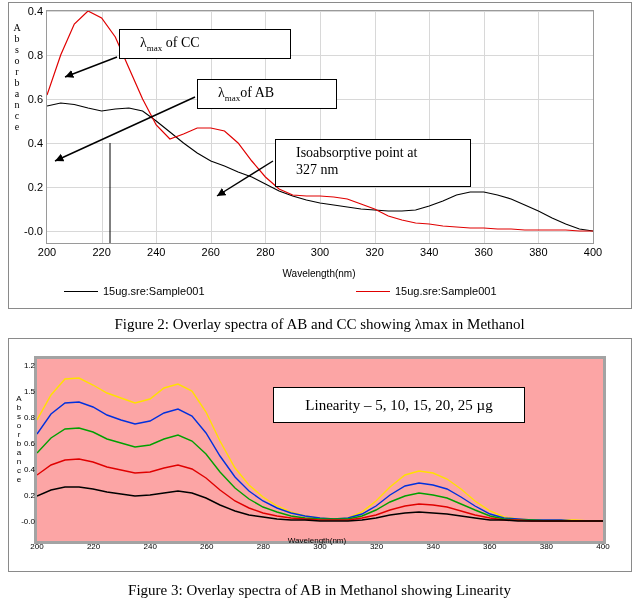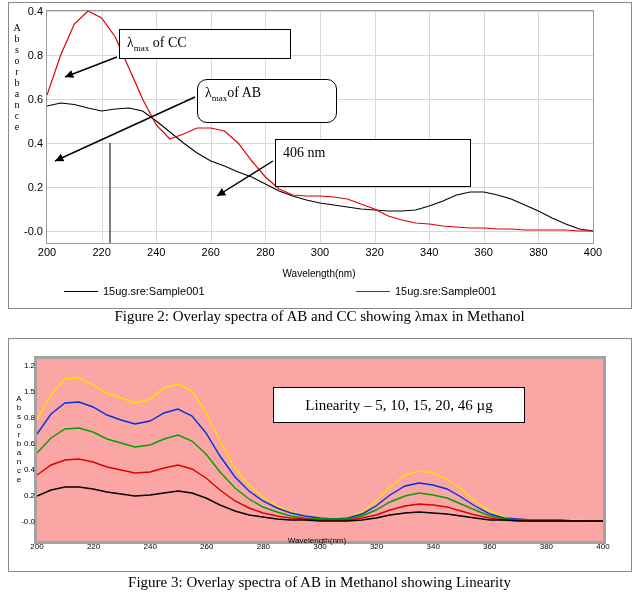--- a/index.html
+++ b/index.html
@@ -27,25 +27,25 @@
                font-size:10px;font-family:"Liberation Sans",sans-serif;color:#000;}
 
   .legend2{position:absolute;left:46px;top:285px;width:560px;height:16px;font-size:11px;
            font-family:"Liberation Sans",sans-serif;color:#000;text-decoration:underline;}
   .legend2 .item{position:absolute;top:0;display:flex;align-items:center;gap:5px;}
   .legend2 .swatch{display:inline-block;width:34px;height:0;border-top:1px solid #000;}
   .legend2 .swatch.red{border-top-color:#e00000;}
 
   .callout{position:absolute;background:#ffffff;border:1px solid #000;
            font-family:"Liberation Serif",serif;font-size:14px;color:#000;
-           padding:4px 7px;box-sizing:border-box;line-height:17px;}
+           padding:4px 20px;box-sizing:border-box;line-height:17px;}
   .callout sub{font-size:9px;}
 
   .caption{position:absolute;left:0;width:639px;text-align:center;
-           font-size:15px;color:#000;font-family:"Liberation Serif",serif;}
+           font-size:15px;color:#000;font-family:"Liberation Serif",serif;margin-top:8px;}
 
   
   .fig3{position:absolute;left:0;top:336px;width:639px;height:266px;}
   .fig3-frame{position:absolute;left:8px;top:2px;width:622px;height:232px;border:1px solid #8a8a8a;background:#fff;}
   .plot3{position:absolute;left:34px;top:20px;width:566px;height:182px;border:3px solid #a3a3a3;background:#fca5a5;}
   .ytick3{position:absolute;right:100%;margin-right:2px;transform:translateY(-50%);
           font-size:8px;font-family:"Liberation Sans",sans-serif;color:#000;white-space:nowrap;}
   .xtick3{position:absolute;top:100%;margin-top:1px;transform:translateX(-50%);
           font-size:8px;font-family:"Liberation Sans",sans-serif;color:#000;white-space:nowrap;}
   .ylabel3{position:absolute;left:14px;top:58px;width:10px;font-size:8px;line-height:9px;
@@ -133,26 +133,27 @@
         <line x1="70" y1="46" x2="18" y2="66" stroke="#000" stroke-width="1.4" marker-end="url(#arrow)"></line>
         <line x1="148" y1="86" x2="8" y2="150" stroke="#000" stroke-width="1.4" marker-end="url(#arrow)"></line>
         <line x1="63" y1="132" x2="63" y2="232" stroke="#000" stroke-width="1"></line>
         <line x1="226" y1="150" x2="170" y2="185" stroke="#000" stroke-width="1.4" marker-end="url(#arrow)"></line>
       </svg>
 
       <div class="callout" style="left:72px;top:18px;width:172px;height:30px;">
         <span>λ</span><sub>max</sub><span> of CC</span>
       </div>
 
-      <div class="callout" style="left:150px;top:68px;width:140px;height:44px;border-radius:10px;">
+      <div class="callout" style="left:150px;top:68px;width:140px;height:30px;">
         <span>λ</span><sub>max</sub><span>of AB</span>
       </div>
 
       <div class="callout" style="left:228px;top:128px;width:196px;height:48px;">
-        <div>406 nm</div>
+        <div>Isoabsorptive point at</div>
+        <div>327 nm</div>
       </div>
     </div>
 
     <div class="xaxis-title">Wavelength(nm)</div>
 
     <div class="legend2">
       <div class="item" style="left:18px;">
         <span class="swatch"></span>
         <span>15ug.sre:Sample001</span>
       </div>
@@ -209,21 +210,21 @@
 
         <polyline fill="none" stroke="#0030dd" stroke-width="1.4" points="0,75 14,55 28,44 42,43 56,48 70,56 84,61 98,65 113,62 127,54 141,50 155,57 169,74 183,97 198,118 212,132 226,142 240,149 254,154 268,157 283,159 297,160 311,159 325,155 339,147 353,136 368,127 382,124 396,126 410,130 424,138 438,147 453,155 467,159 481,160 495,161 510,161 524,161 538,162 552,162 566,162"></polyline>
 
         <polyline fill="none" stroke="#00a000" stroke-width="1.4" points="0,94 14,79 28,70 42,69 56,73 70,80 84,84 98,88 113,86 127,80 141,76 155,82 169,95 183,113 198,129 212,140 226,148 240,153 254,157 268,159 283,160 297,160 311,160 325,157 339,151 353,143 368,137 382,134 396,136 410,139 424,145 438,151 453,157 467,160 481,161 495,161 510,162 524,162 538,162 552,162 566,162"></polyline>
 
         <polyline fill="none" stroke="#e00000" stroke-width="1.4" points="0,116 14,106 28,101 42,100 56,103 70,108 84,111 98,114 113,113 127,109 141,106 155,110 169,119 183,131 198,142 212,149 226,154 240,157 254,159 268,160 283,161 297,161 311,161 325,159 339,156 353,151 368,147 382,145 396,146 410,148 424,152 438,156 453,159 467,161 481,161 495,162 510,162 524,162 538,162 552,162 566,162"></polyline>
 
         <polyline fill="none" stroke="#000000" stroke-width="1.4" points="0,137 14,131 28,128 42,128 56,130 70,133 84,135 98,137 113,136 127,134 141,132 155,134 169,139 183,146 198,152 212,156 226,158 240,160 254,161 268,161 283,162 297,162 311,162 325,161 339,159 353,156 368,154 382,153 396,154 410,155 424,157 438,159 453,161 467,161 481,162 495,162 510,162 524,162 538,162 552,162 566,162"></polyline>
       </svg>
 
-      <div class="linbox">Linearity – 5, 10, 15, 20, 46 µg</div>
+      <div class="linbox">Linearity – 5, 10, 15, 20, 25 µg</div>
     </div>
 
     <div class="xaxis-title3">Wavelength(nm)</div>
 
     <div class="caption" style="top:238px;text-align:center;">Figure 3: Overlay spectra of AB in Methanol showing Linearity</div>
   </div>
 
 </div>
 
 </body></html>

